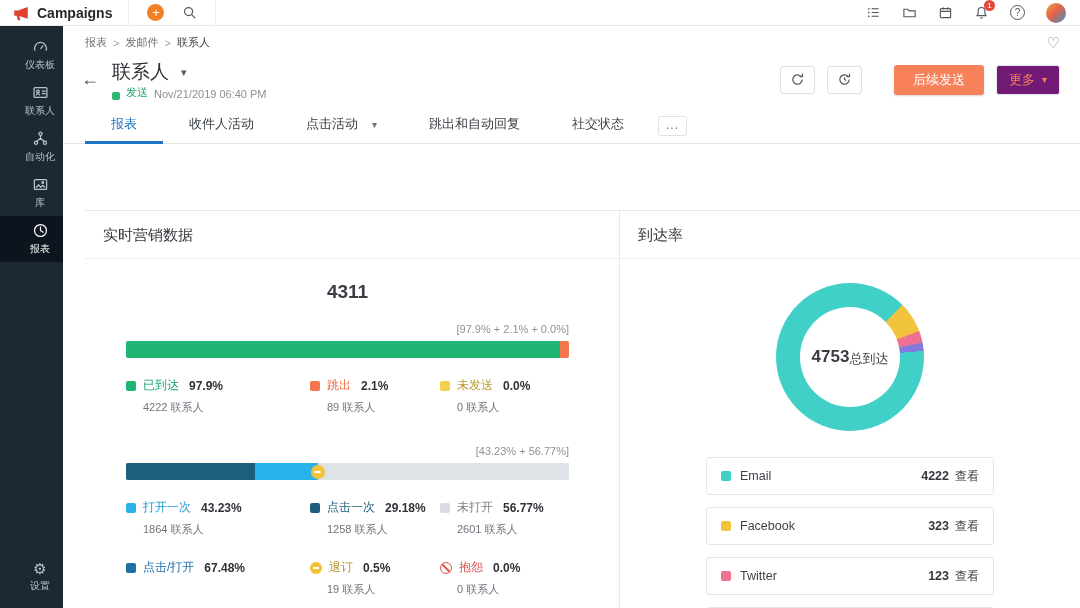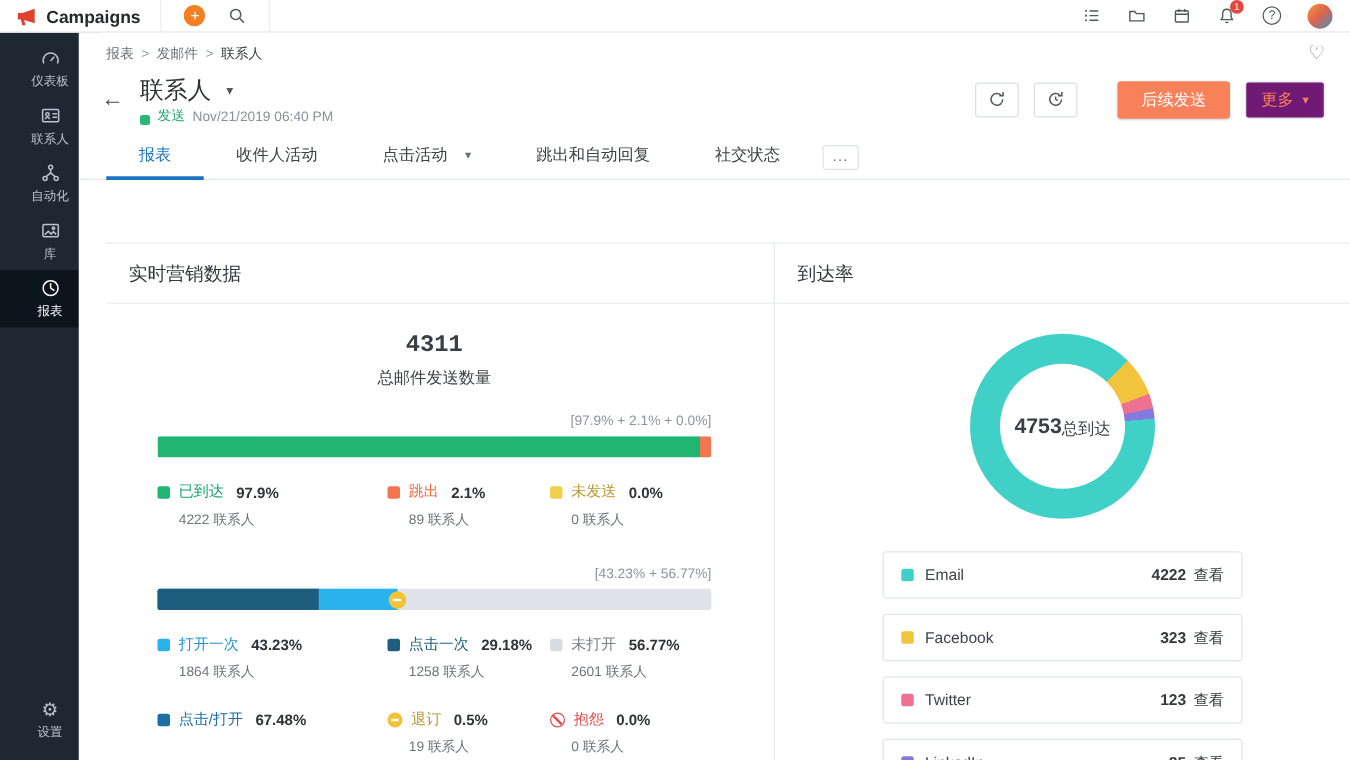--- a/index.html
+++ b/index.html
@@ -70,27 +70,27 @@
     border-bottom:1px solid #e4e7ea; height:33px; }
   .tab { padding:0 26px 10px; font-size:13px; color:#3c4146; cursor:pointer; position:relative; display:flex; gap:14px; align-items:center; }
   .tab.active { color:#1b74c4; }
   .tab.active::after { content:""; position:absolute; left:0; right:0; bottom:-1px; height:3px; background:#1b74c4; }
   .tab .caret { font-size:10px; color:#6b7177; }
   .tab-overflow { margin:0 0 7px 8px; border:1px solid #dfe3e7; border-radius:3px; padding:1px 7px 3px;
     color:#6b7075; font-size:12px; letter-spacing:1px; cursor:pointer; }
 
   .card { position:absolute; top:142px; left:22px; right:0; bottom:0; border-top:1px solid #e7eaec;
     display:flex; margin-top:26px; }
-  .card { top:168px; margin-top:0; }
+  .card { top:168px; margin-top:16px; }
   .pane-left { width:535px; border-right:1px solid #e7eaec; }
   .pane-right { flex:1; }
   .pane-header { font-size:15px; color:#33373c; padding:15px 0 13px 18px; border-bottom:1px solid #eceef0; }
 
   .left-body { padding:12px 50px 0 41px; }
-  .totals { text-align:center; margin-top:10px;font-family:Liberation Mono, monospace; }
+  .totals { text-align:center; margin-top:10px; }
   .total-num { font-size:19px; font-weight:bold; color:#3a3e44; }
   .total-label { font-size:13px; color:#3c4147; margin-top:6px; }
   .total-time { font-size:11px; color:#9aa0a6; margin-top:5px; }
   .bar-caption { text-align:right; font-size:11px; color:#8d939a; margin:20px 0 6px; }
   .stack-bar { height:17px; display:flex; border-radius:2px; overflow:hidden; }
   .bar-seg { height:100%; }
   .open-bar { position:relative; height:17px; border-radius:2px; }
   .open-seg, .click-seg { position:absolute; left:0; top:0; bottom:0; border-radius:2px 0 0 2px; }
   .unsub-marker { position:absolute; top:50%; transform:translate(-50%,-50%); width:14px; height:14px;
     border-radius:50%; display:flex; align-items:center; justify-content:center; }
@@ -286,21 +286,20 @@
     <div class="tab-overflow">...</div>
   </div>
 
   <div class="card">
 
     <div class="pane-left">
       <div class="pane-header">实时营销数据</div>
       <div class="left-body">
         <div class="totals">
           <div class="total-num">4311</div>
-          <div class="total-label">总邮件发送数量</div>
         </div>
 
         <div class="bar-caption">[97.9% + 2.1% + 0.0%]</div>
         <div class="stack-bar">
             <div class="bar-seg" style="width: 97.9%; background: rgb(33, 181, 115);"></div>
             <div class="bar-seg" style="width: 2.1%; background: rgb(244, 118, 79);"></div>
             <div class="bar-seg" style="width: 0%; background: rgb(242, 207, 78);"></div>
           </div>
 
         <div class="legend-grid">

